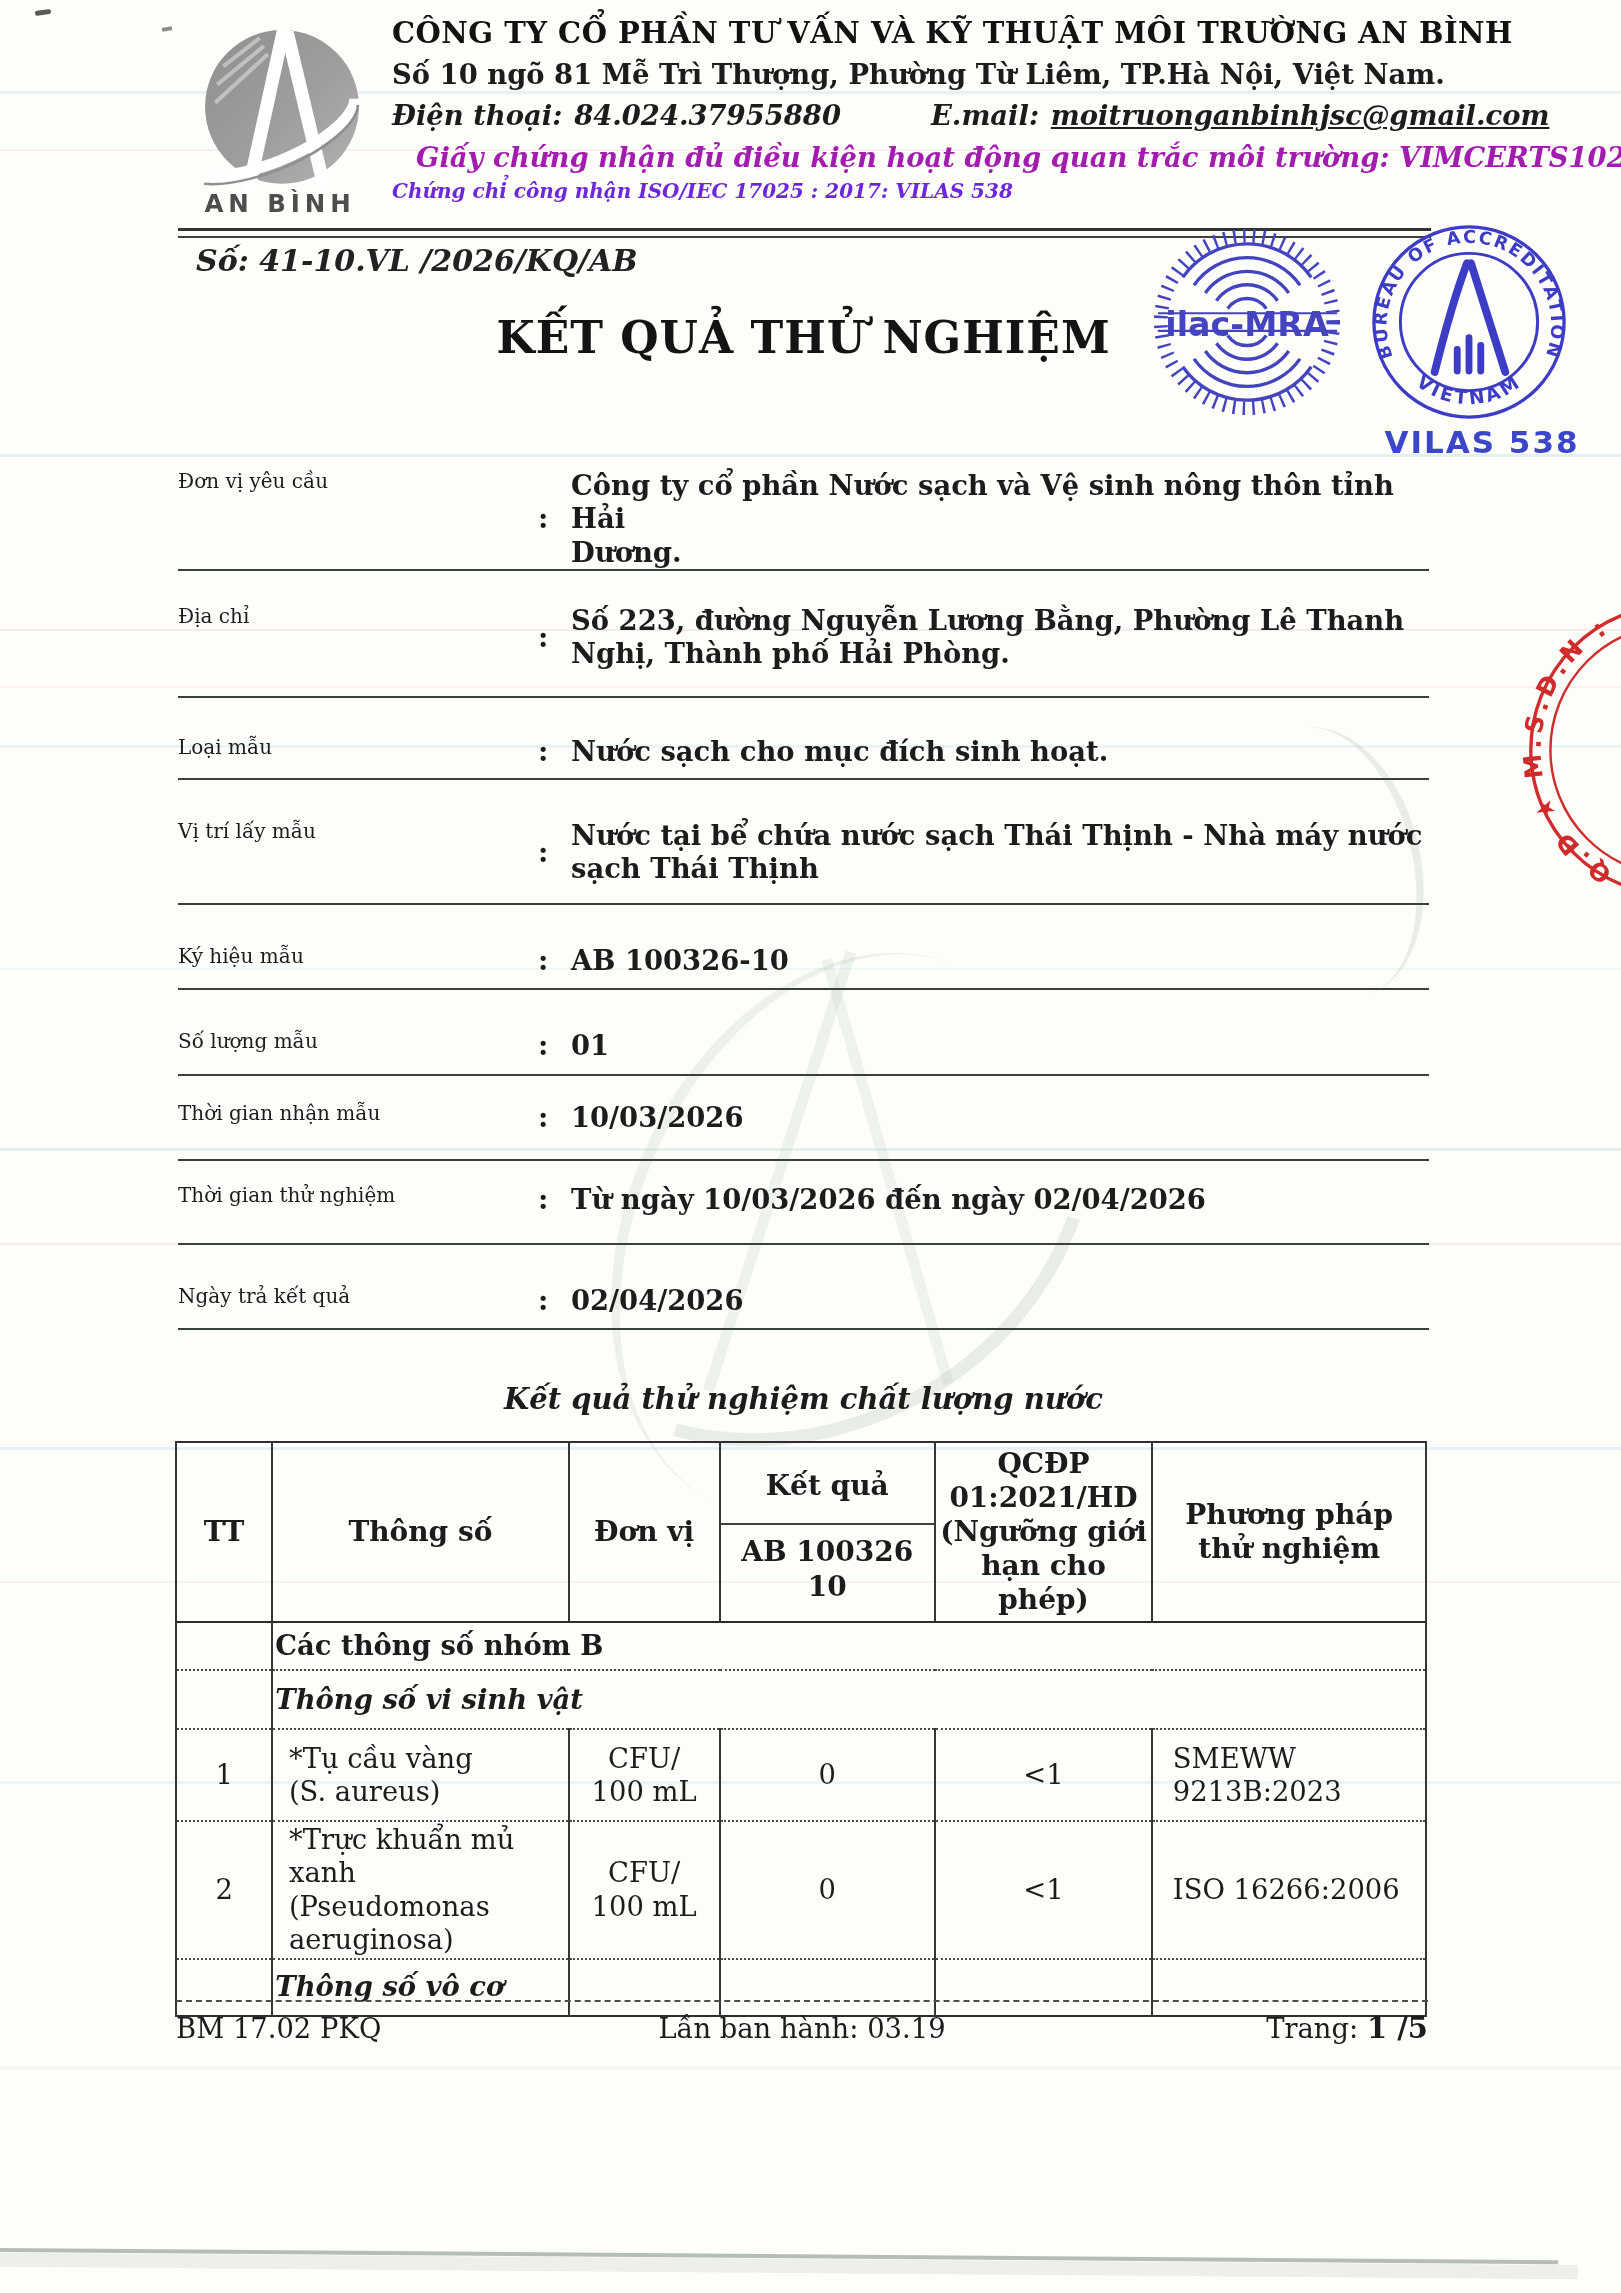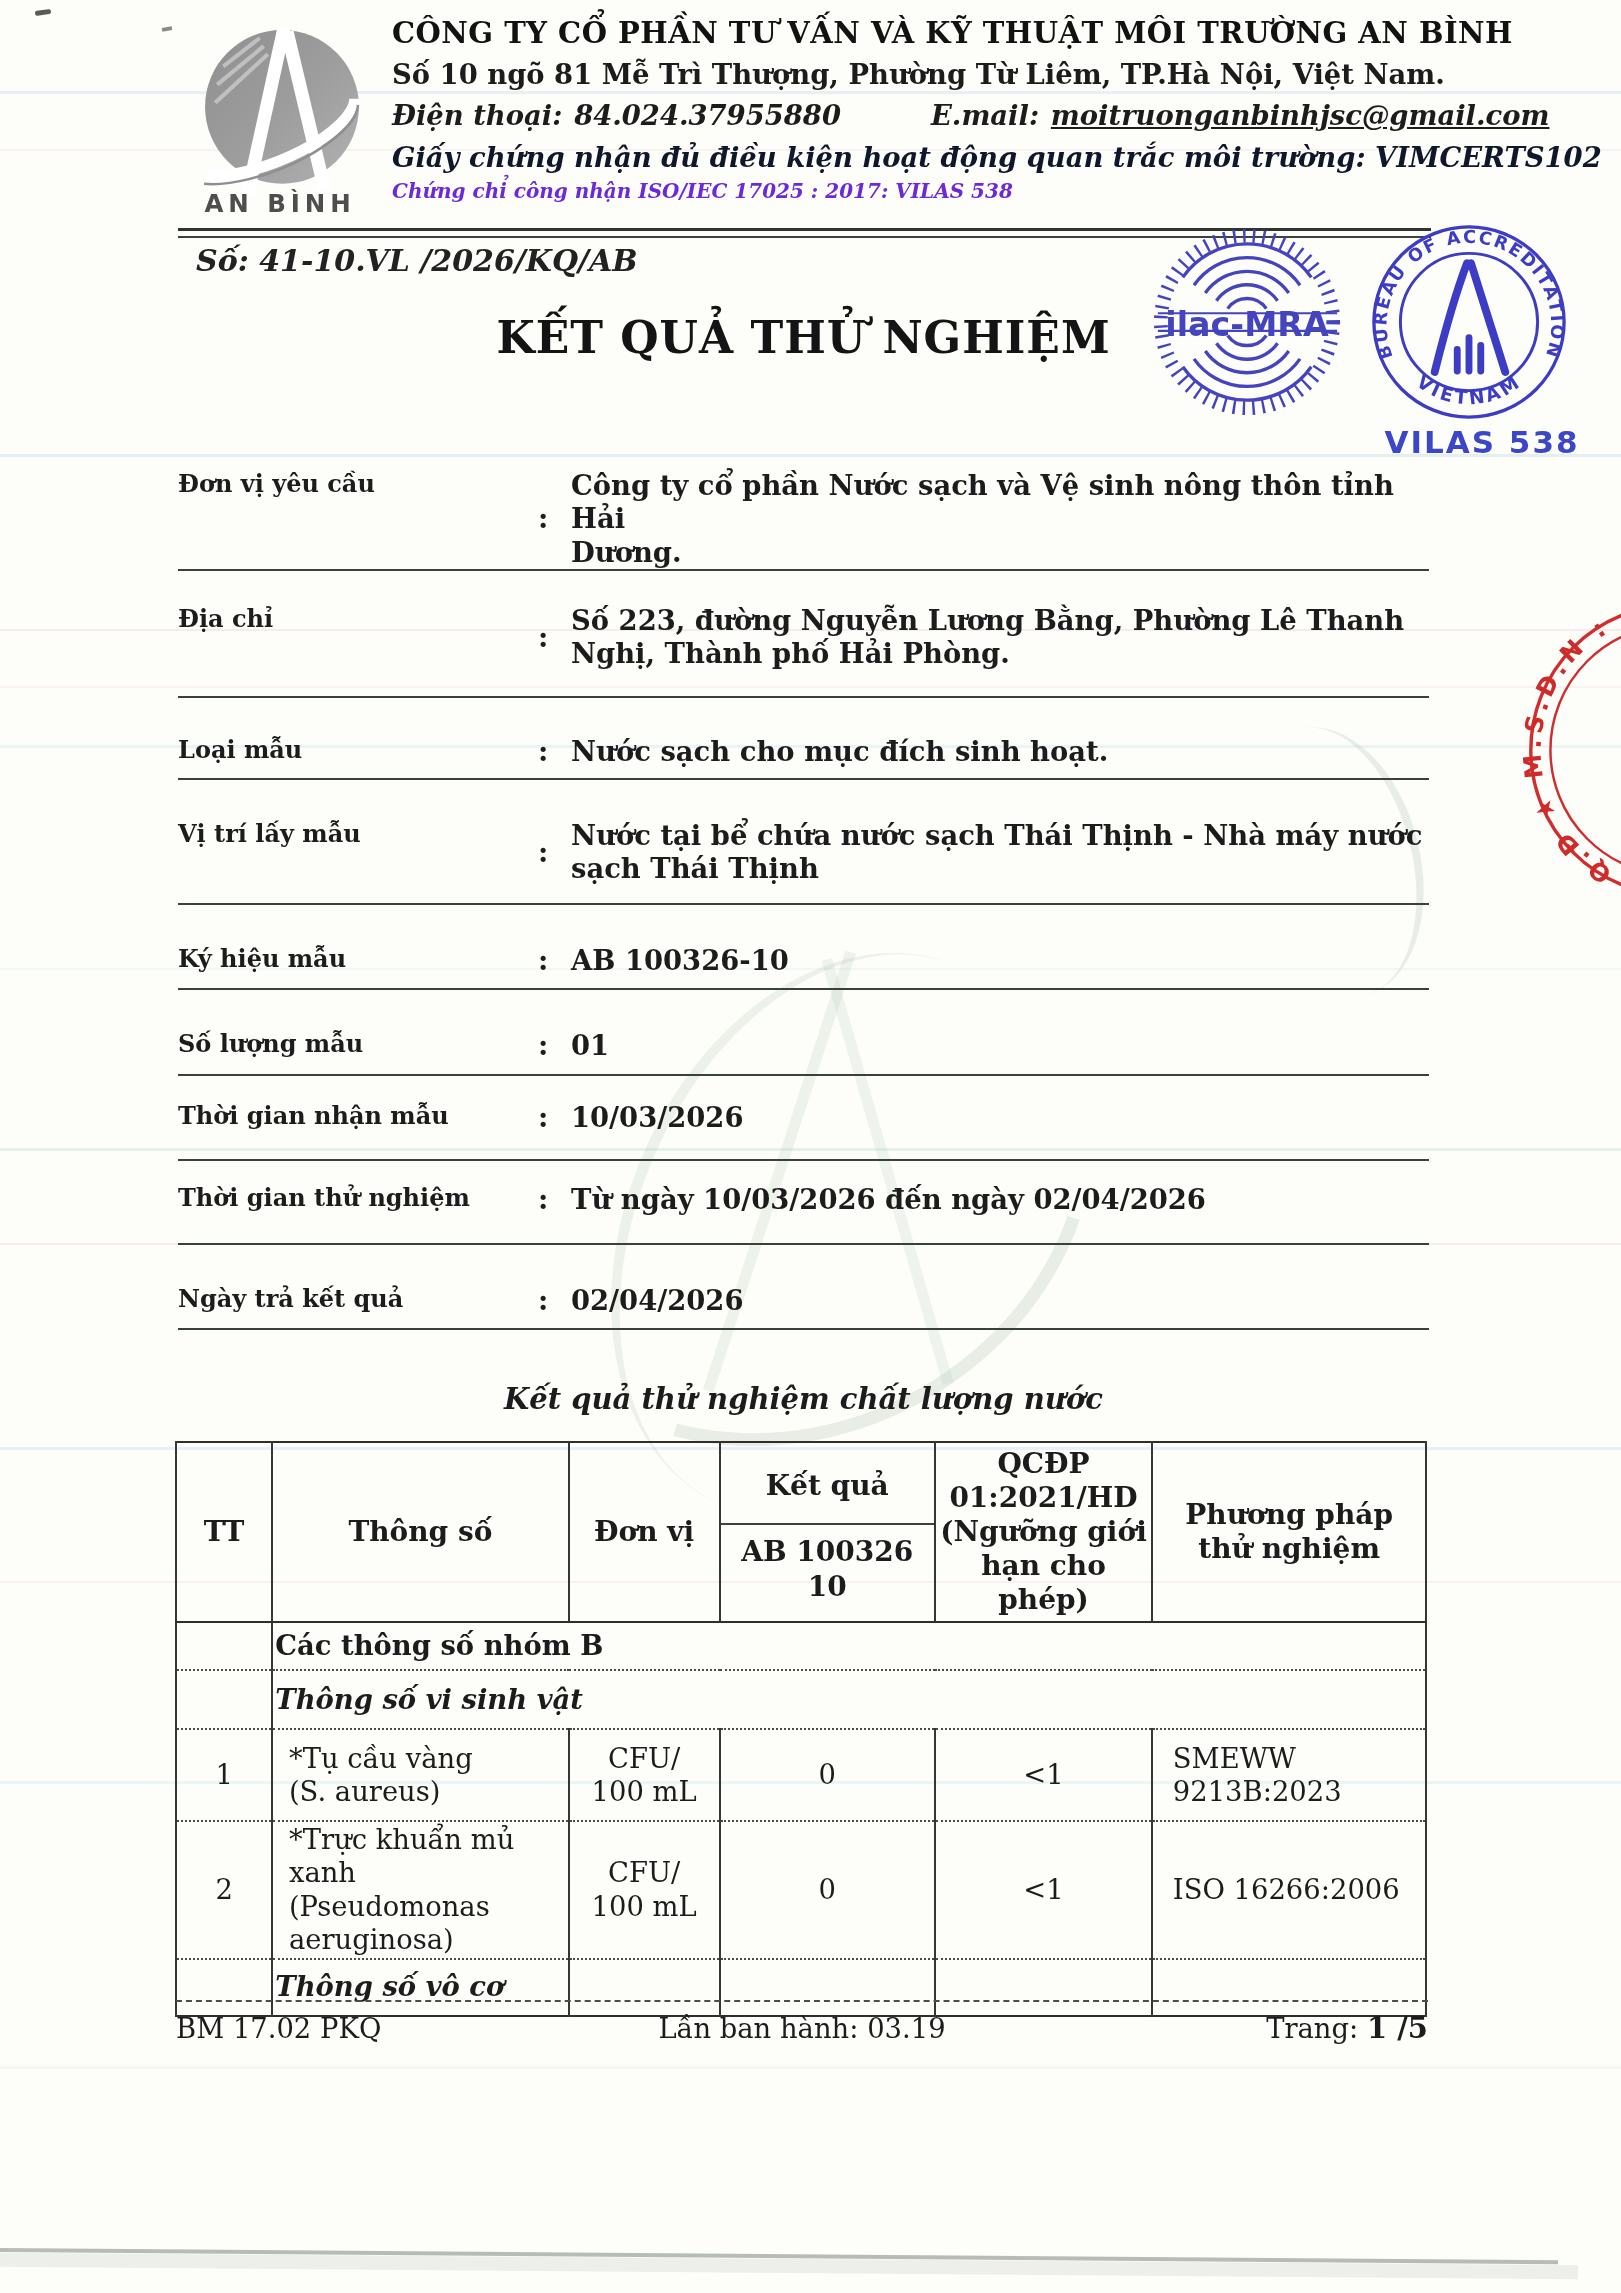--- a/index.html
+++ b/index.html
@@ -18,37 +18,37 @@
   
   .logo{position:absolute; left:201px; top:19.6px; width:162px; height:196px;}
   .logo-caption{position:absolute; left:199px; top:189px; width:162px; text-align:center;
     font-family:"DejaVu Sans", sans-serif; font-weight:bold; font-size:24.5px; letter-spacing:4.9px; color:#4e4e4e;}
   .head-text{position:absolute; left:392px; top:15.7px; width:1059px;}
   .company{font-weight:bold; font-size:29px; letter-spacing:0.5px; color:#121212; white-space:nowrap;}
   .addr{font-weight:bold; font-size:27.4px; margin-top:8.8px; white-space:nowrap;}
   .phone-row{margin-top:8.8px; font-size:27.4px; font-weight:bold; font-style:italic; display:flex; white-space:nowrap;}
   .email-label{margin-left:90px;}
   .email{margin-left:11.8px; text-decoration:underline;}
-  .cert1{margin-top:9.8px; font-size:27.4px; font-weight:bold; font-style:italic; color:#0f172a; white-space:nowrap;}
+  .cert1{margin-top:9.8px; font-size:27.4px; font-weight:bold; font-style:italic; color:#a21caf; white-space:nowrap;margin-left:24px;}
   .cert2{margin-top:5.9px; font-size:20px; font-weight:bold; font-style:italic; color:#6d28d9; white-space:nowrap;}
   .head-rule{position:absolute; left:178px; top:228px; width:1253px; height:4.9px;
     border-top:3.9px solid #2f352f; border-bottom:2px solid #3a423a;}
   .doc-no{position:absolute; left:196px; top:243px; font-style:italic; font-weight:600; font-size:30px; color:#222;}
   .title{position:absolute; left:176px; top:312px; width:1255px; text-align:center;
     font-weight:bold; font-size:44px; letter-spacing:1px; color:#141414;}
   
   .stamp-ilac{position:absolute; left:1152px; top:227px; width:191px; height:191px;}
   .stamp-boa{position:absolute; left:1370px; top:223px; width:198px; height:198px;}
   .vilas{position:absolute; left:1374px; top:424px; width:216px; text-align:center;
     font-family:"DejaVu Sans", sans-serif; font-weight:bold; font-size:31px; letter-spacing:2px; color:#3b46c8;}
   .red-seal{position:absolute; left:1521px; top:598px; width:100px; height:304px; overflow:hidden;}
   
   .info{position:absolute; left:178px; top:461px; width:1251px;}
   .info-row{display:flex; align-items:flex-start; border-bottom:2px solid #39413b; box-sizing:border-box;}
-  .info-label{width:360px; font-weight:bold; font-size:24px; flex:none;}
+  .info-label{width:360px; font-weight:normal; font-size:20px; flex:none;}
   .ivw{display:flex; flex:1;}
   .colon{width:33px; font-weight:bold; font-size:28px; align-self:center; flex:none;}
   .info-value{font-weight:bold; font-size:27.4px; line-height:1.22; white-space:pre-line;}
   .r0{min-height:86px; padding-top:7.8px;}
   .r1{min-height:127px; padding-top:33px;}
   .r2{min-height:82px; padding-top:37px;}
   .r3{min-height:125px; padding-top:39px;}
   .r4{min-height:85px; padding-top:39px;}
   .r5{min-height:86px; padding-top:39px;}
   .r6{min-height:85px; padding-top:25px;}

